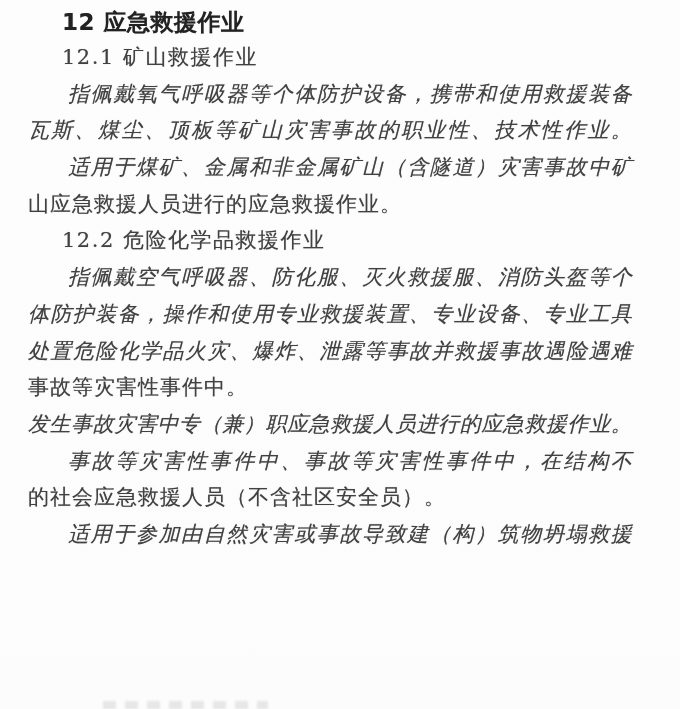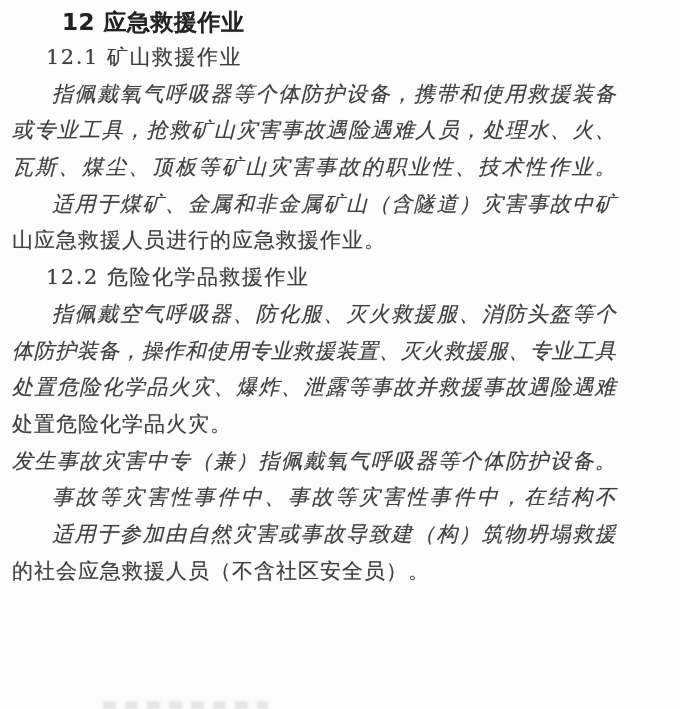--- a/index.html
+++ b/index.html
@@ -26,21 +26,21 @@
     height: 34px;
     line-height: 34px;
     font-family: "DejaVu Sans", "Liberation Sans", sans-serif;
     font-weight: 700;
     font-size: 23px;
     letter-spacing: 0.5px;
     color: #222222;
     text-shadow: 0 0 0.7px rgba(40,40,40,0.45);
   }
   .textblock {
-    margin-left: 12px;
+    margin-left: 28px;
     width: 604px;
   }
   .line {
     box-sizing: border-box;
     width: 100%;
     height: 36.7px;
     line-height: 36.7px;
     font-size: 21px;
     letter-spacing: 1px;
     white-space: nowrap;
@@ -80,30 +80,29 @@
 </head>
 <body>
 
 <div class="page">
 
   <h1 class="doc-title"><span>12 应急救援作业</span></h1>
 
   <div class="textblock">
     <div class="line heading">12.1 矿山救援作业</div>
     <div class="line indent just">指佩戴氧气呼吸器等个体防护设备，携带和使用救援装备</div>
-    <div class="line just">或专业工具，抢救矿山灾害事故遇险遇难人员，处理水、火、</div>
     <div class="line just">瓦斯、煤尘、顶板等矿山灾害事故的职业性、技术性作业。</div>
     <div class="line indent just">适用于煤矿、金属和非金属矿山（含隧道）灾害事故中矿</div>
     <div class="line">山应急救援人员进行的应急救援作业。</div>
     <div class="line heading">12.2 危险化学品救援作业</div>
     <div class="line indent just">指佩戴空气呼吸器、防化服、灭火救援服、消防头盔等个</div>
-    <div class="line just">体防护装备，操作和使用专业救援装置、灭火救援服、专业工具</div>
+    <div class="line just">体防护装备，操作和使用专业救援装置、专业设备、专业工具</div>
     <div class="line just">处置危险化学品火灾、爆炸、泄露等事故并救援事故遇险遇难</div>
-    <div class="line">处置危险化学品火灾。</div>
-    <div class="line just">发生事故灾害中专（兼）指佩戴氧气呼吸器等个体防护设备。</div>
+    <div class="line">事故等灾害性事件中。</div>
+    <div class="line just">发生事故灾害中专（兼）职应急救援人员进行的应急救援作业。</div>
     <div class="line indent just">事故等灾害性事件中、事故等灾害性事件中，在结构不</div>
+    <div class="line">的社会应急救援人员（不含社区安全员）。</div>
     <div class="line indent just">适用于参加由自然灾害或事故导致建（构）筑物坍塌救援</div>
-    <div class="line">的社会应急救援人员（不含社区安全员）。</div>
   </div>
 
   <div class="cutoff"></div>
 
 </div>
 
 </body></html>

